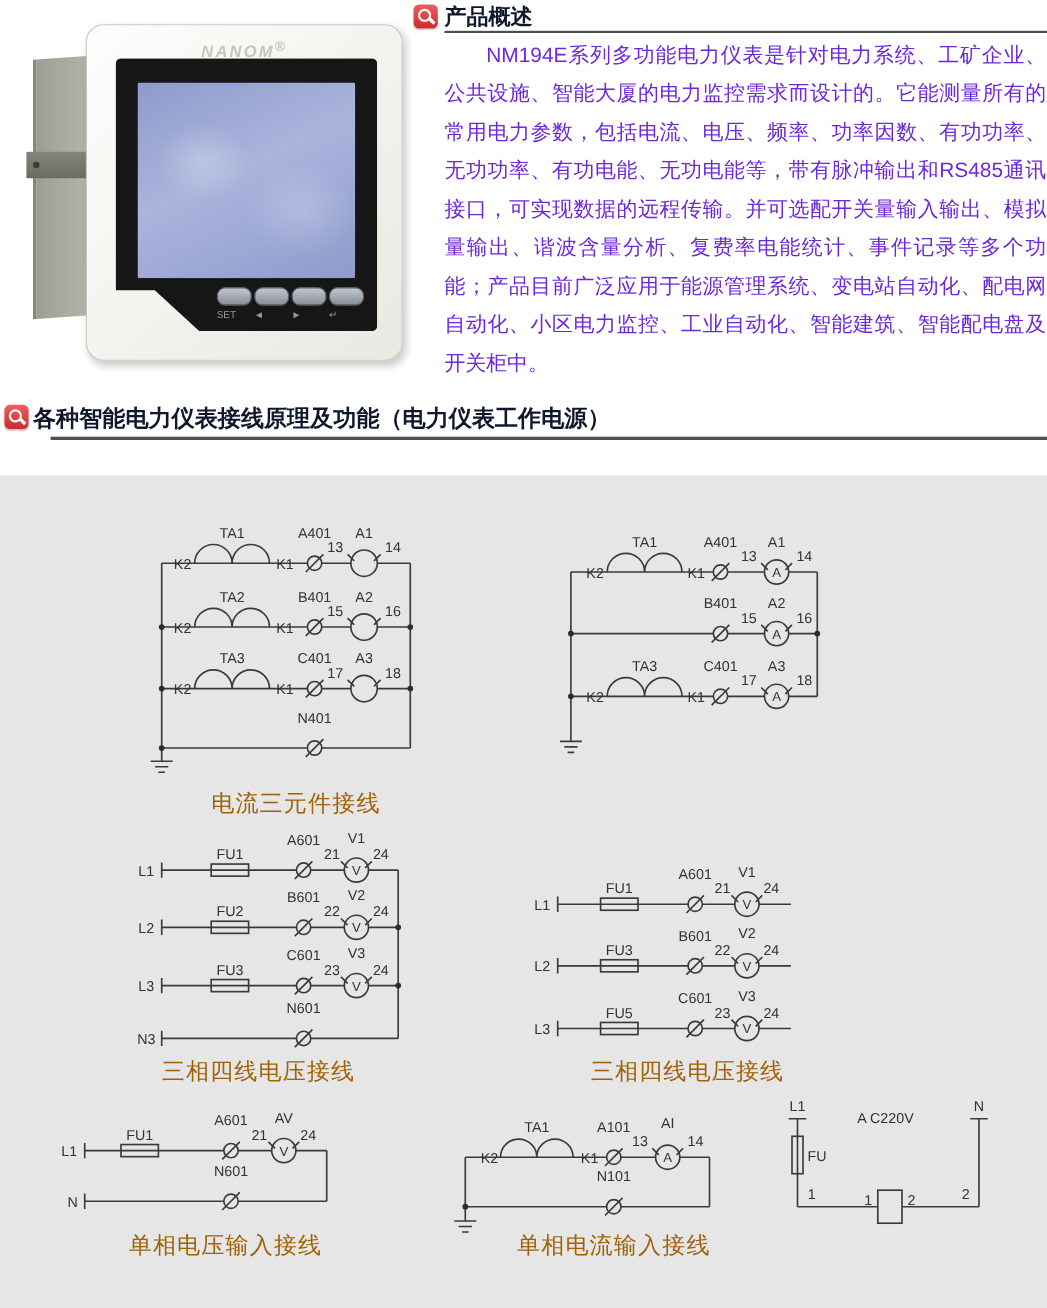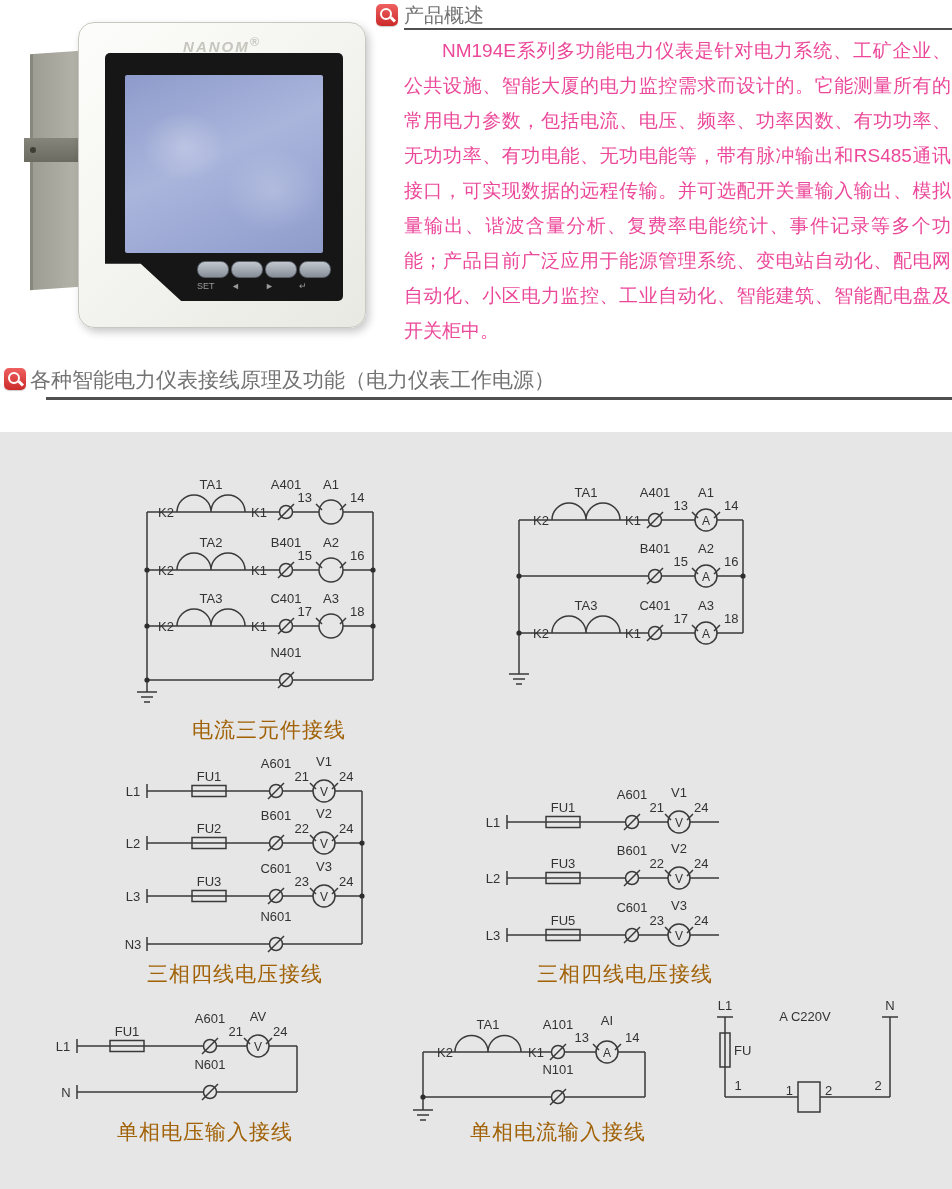--- a/index.html
+++ b/index.html
@@ -5,23 +5,23 @@
   html,body{margin:0;padding:0;background:#fff}
   .pg{position:relative;width:952px;height:1189px;background:#ffffff;overflow:hidden;
       font-family:"Liberation Sans",sans-serif}
   
   .sec-icon{position:absolute;width:22px;height:22px;border-radius:5px;
       background:linear-gradient(180deg,#ef6060,#cc2a2a);box-shadow:0 1px 1px rgba(0,0,0,.2)}
   .sec-icon::before{content:"";position:absolute;left:4px;top:4px;width:8px;height:8px;
       border:2px solid #fff;border-radius:50%}
   .sec-icon::after{content:"";position:absolute;left:14px;top:14px;width:6px;height:2.5px;
       background:#fff;transform:rotate(45deg)}
-  .sec-title{position:absolute;color:#737373;font-weight:normal;white-space:nowrap}
+  .sec-title{position:absolute;color:#0f172a;font-weight:bold;white-space:nowrap}
   .rule{position:absolute;background:#4f4f4f}
-  .para{position:absolute;font-size:19px;line-height:35px;color:#ec4899;
+  .para{position:absolute;font-size:19px;line-height:35px;color:#6d28d9;
       text-align:justify;text-indent:2em}
   
   .panel{position:absolute;left:0;top:432px;width:952px;height:757px;background:#e6e6e6}
   .caption{position:absolute;font-size:21px;color:#a16207;text-align:center;letter-spacing:1px}
   
   svg.diag{position:absolute;overflow:visible}
   svg.diag path{stroke:#3a3a3a;stroke-width:1.5;fill:none}
   svg.diag rect{stroke:#3a3a3a;stroke-width:1.5;fill:none}
   svg.diag rect.fill{fill:#e6e6e6}
   svg.diag circle{stroke:#3a3a3a;stroke-width:1.5;fill:#e6e6e6}

